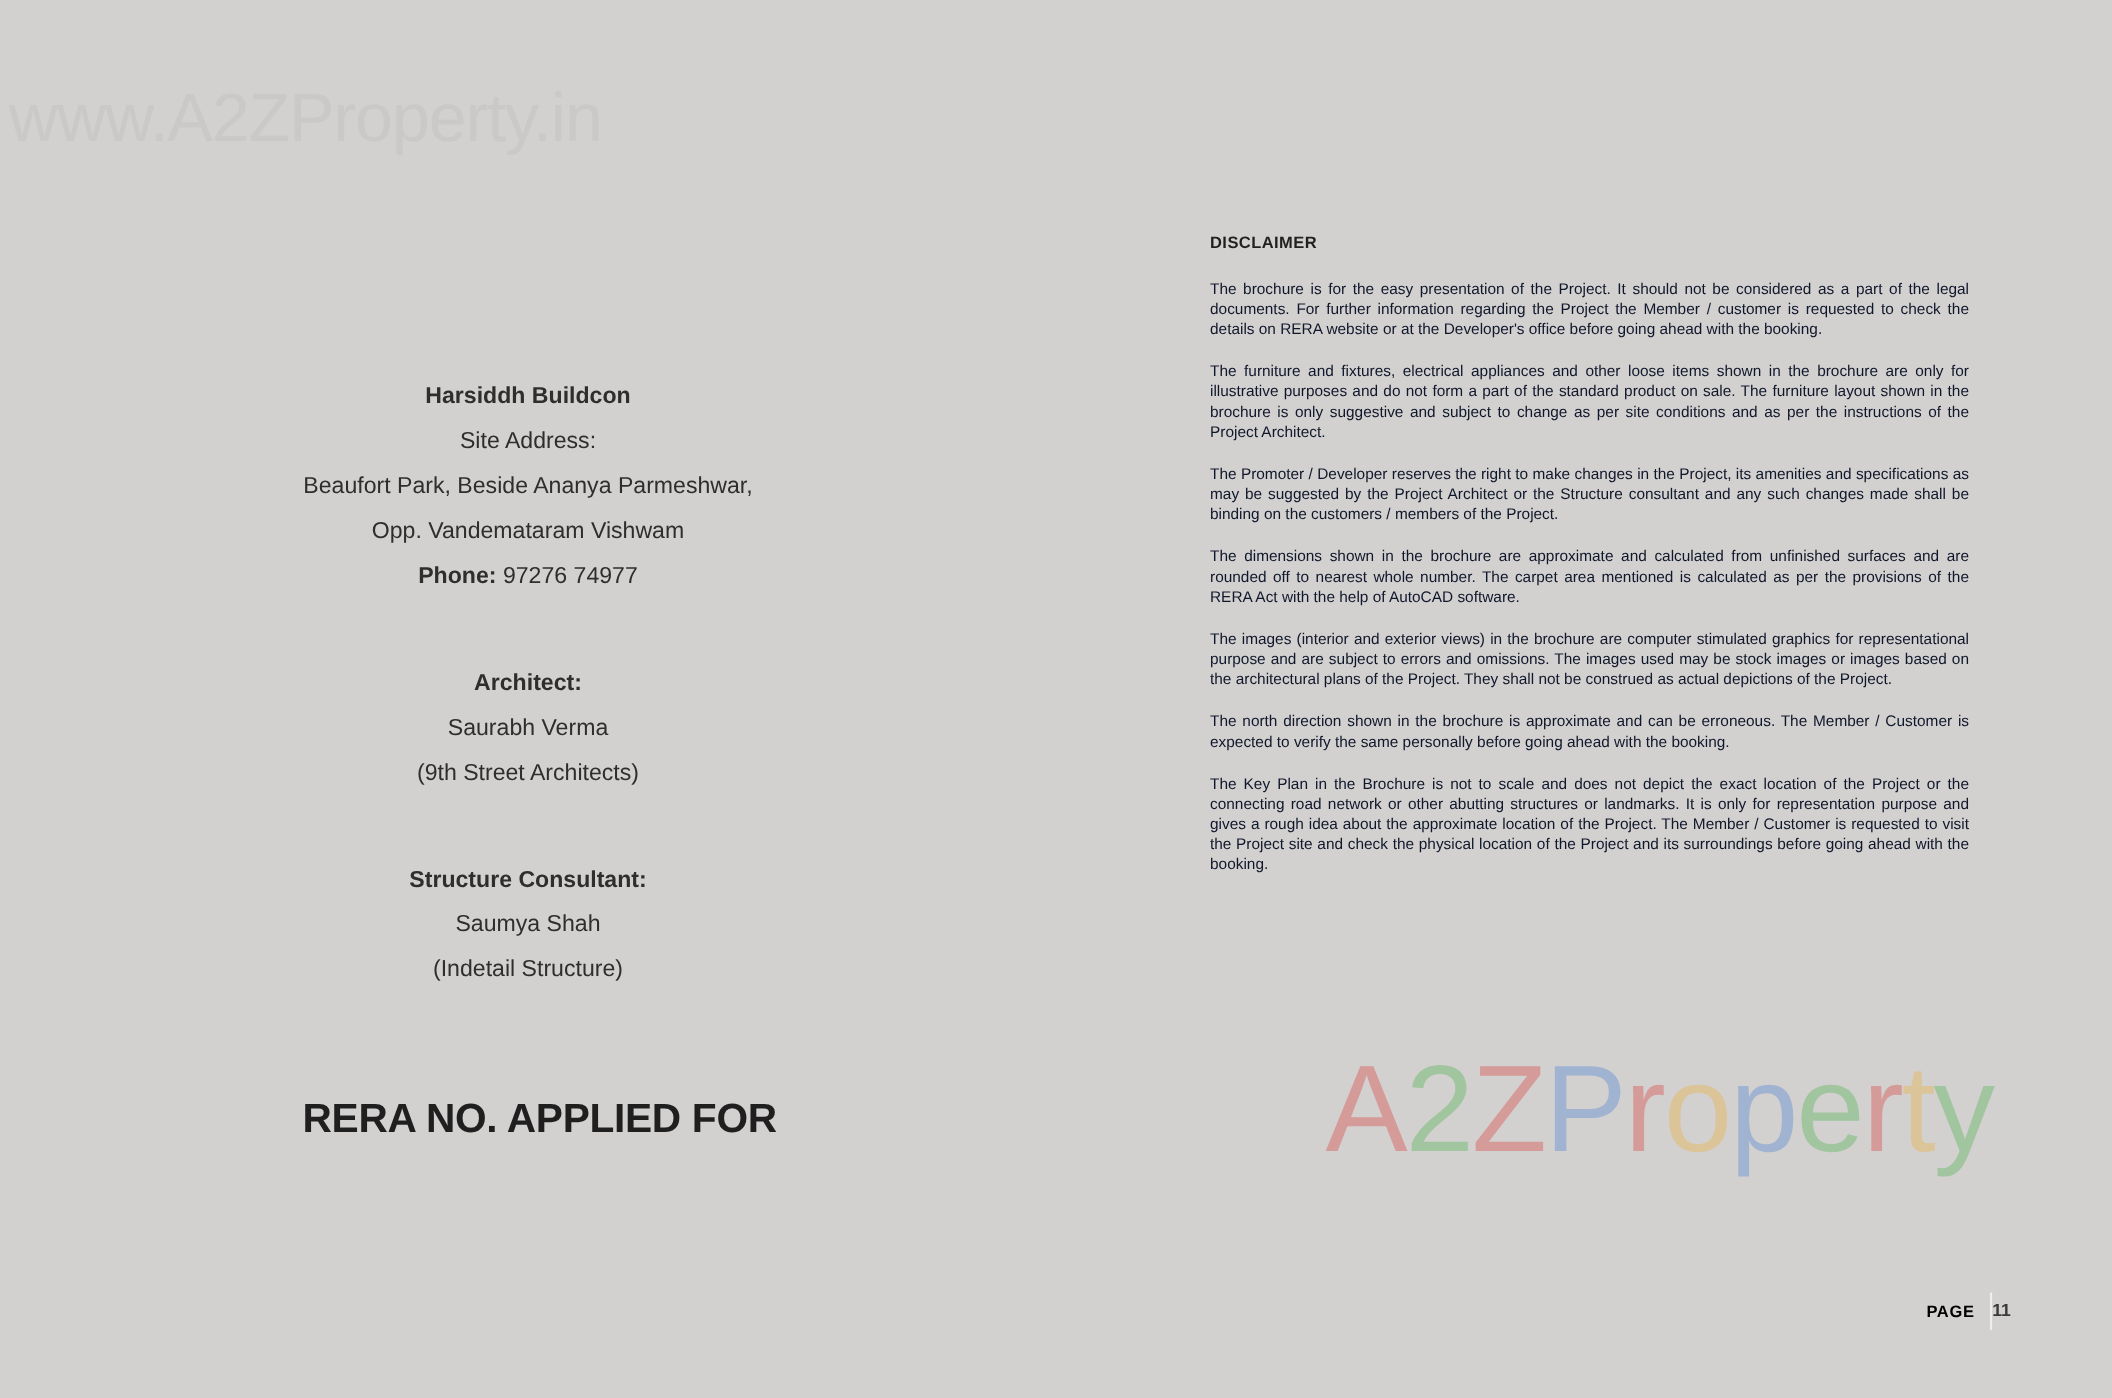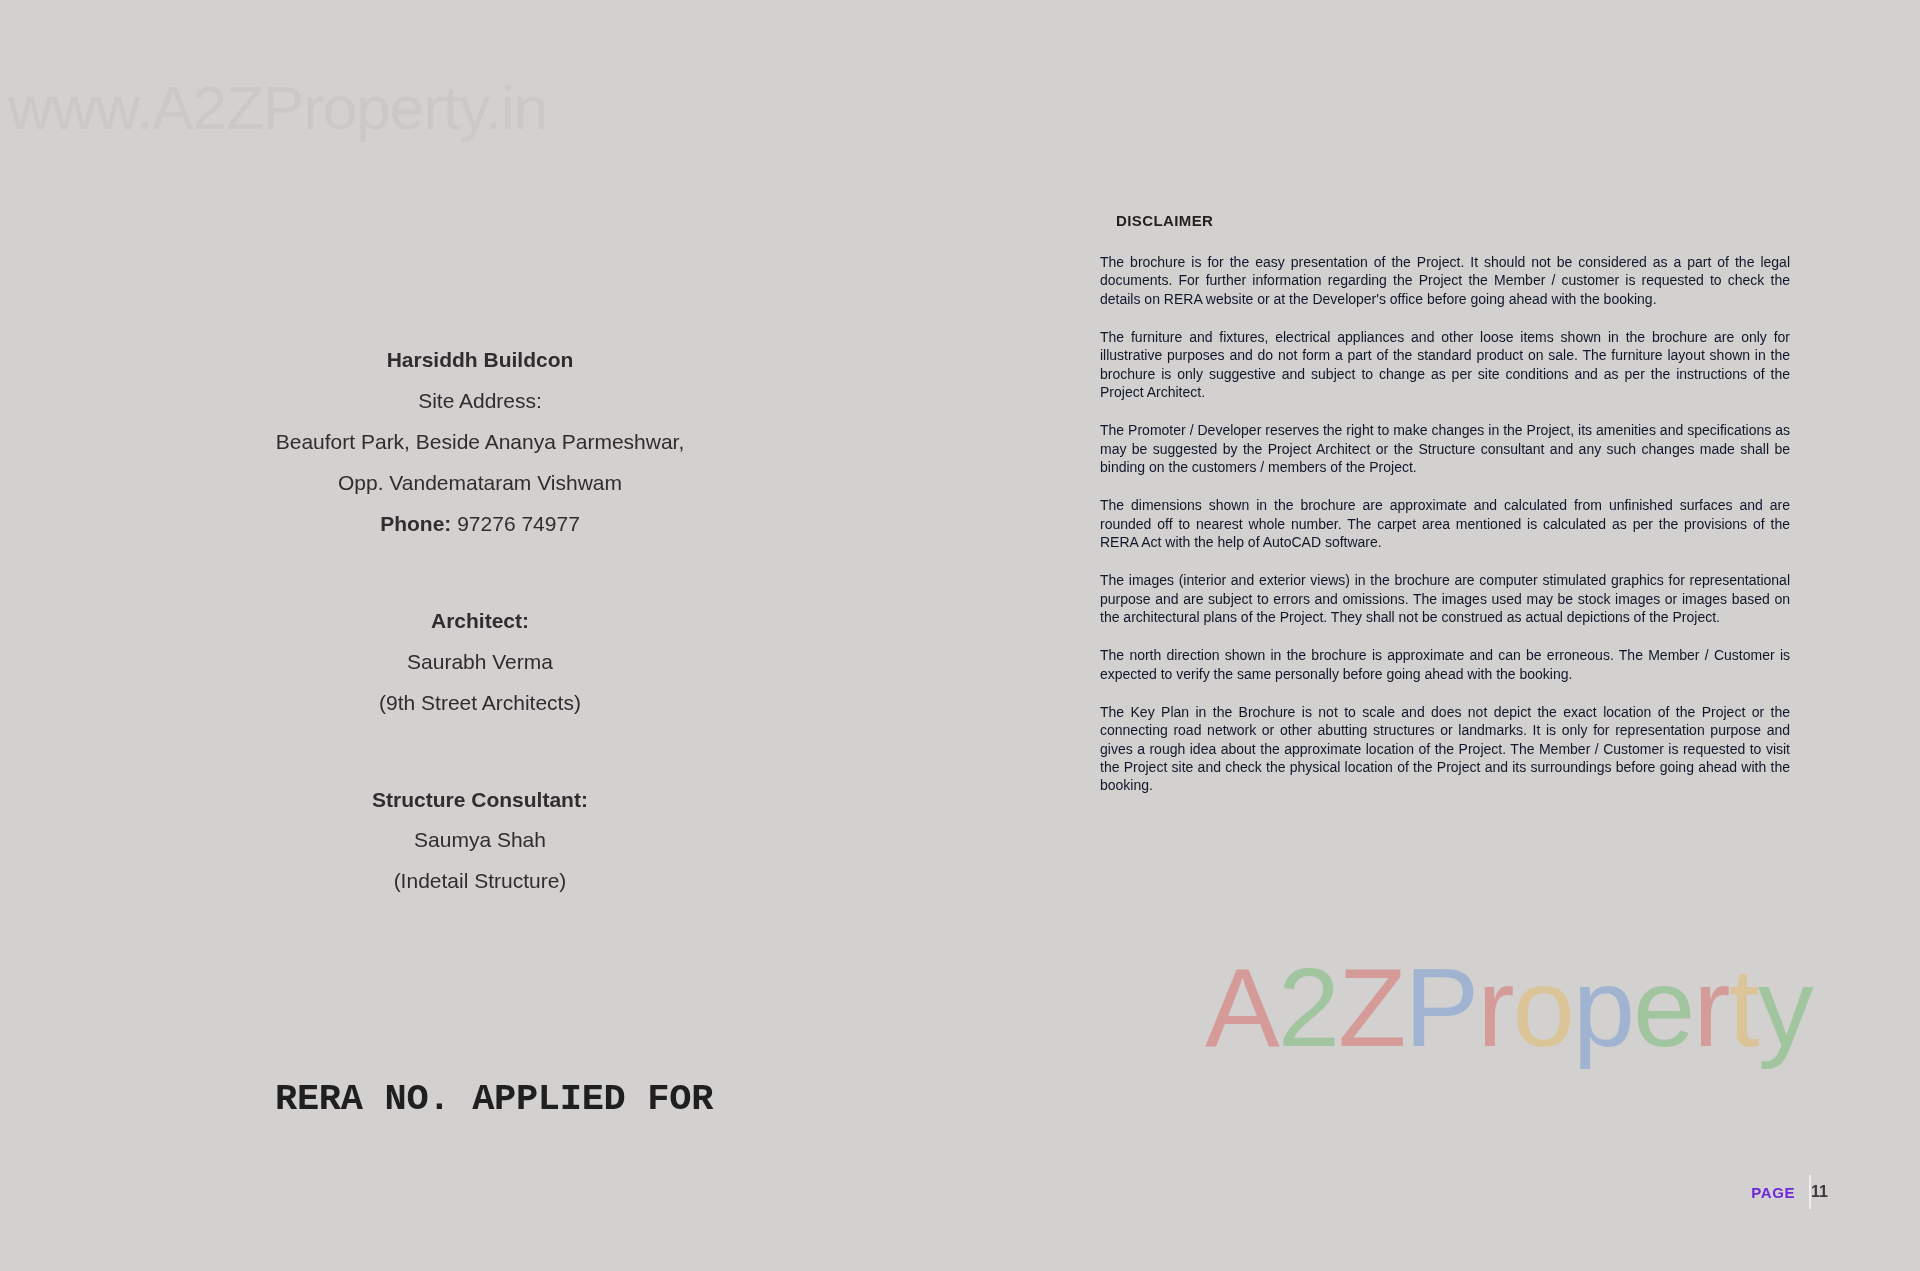--- a/index.html
+++ b/index.html
@@ -79,22 +79,22 @@
     font-size: 21px;
     line-height: 1.95;
     color: #2f2d2d;
   }
   .role-block .ln { display: block; }
   .role-block .role-title { font-weight: bold; }
 
   .rera {
     position: absolute;
     left: 275px;
-    top: 1078px;
-    font-family: Liberation Mono, monospace;
+    top: 996px;
+    font-family: Liberation Sans, sans-serif;
     font-size: 37px;
     font-weight: bold;
     letter-spacing: -0.3px;
     color: #201f1f;
     white-space: nowrap;
   }
 
   
   .right-col {
     position: absolute;
@@ -102,21 +102,21 @@
     top: 212px;
     width: 690px;
     z-index: 2;
   }
 
   .disclaimer-title {
     font-size: 15px;
     font-weight: bold;
     letter-spacing: 0.4px;
     color: #221f1f;
-    margin: 0 0 24px 16px;
+    margin: 0 0 24px 0;
   }
 
   .disclaimer-par {
     font-size: 14px;
     line-height: 1.31;
     text-align: justify;
     color: #0f172a;
     margin: 0 0 20px 0;
   }
   .disclaimer-par:last-child { margin-bottom: 0; }
@@ -128,21 +128,21 @@
     bottom: 62px;
     display: flex;
     align-items: center;
     gap: 0;
     height: 34px;
   }
   .footer-label {
     font-size: 15px;
     font-weight: bold;
     letter-spacing: 0.6px;
-    color: #6d28d9;
+    color: #000000;
     padding-right: 14px;
   }
   .footer-divider {
     width: 2px;
     height: 34px;
     background: #efeeee;
   }
   .footer-number {
     font-size: 16px;
     font-weight: bold;

